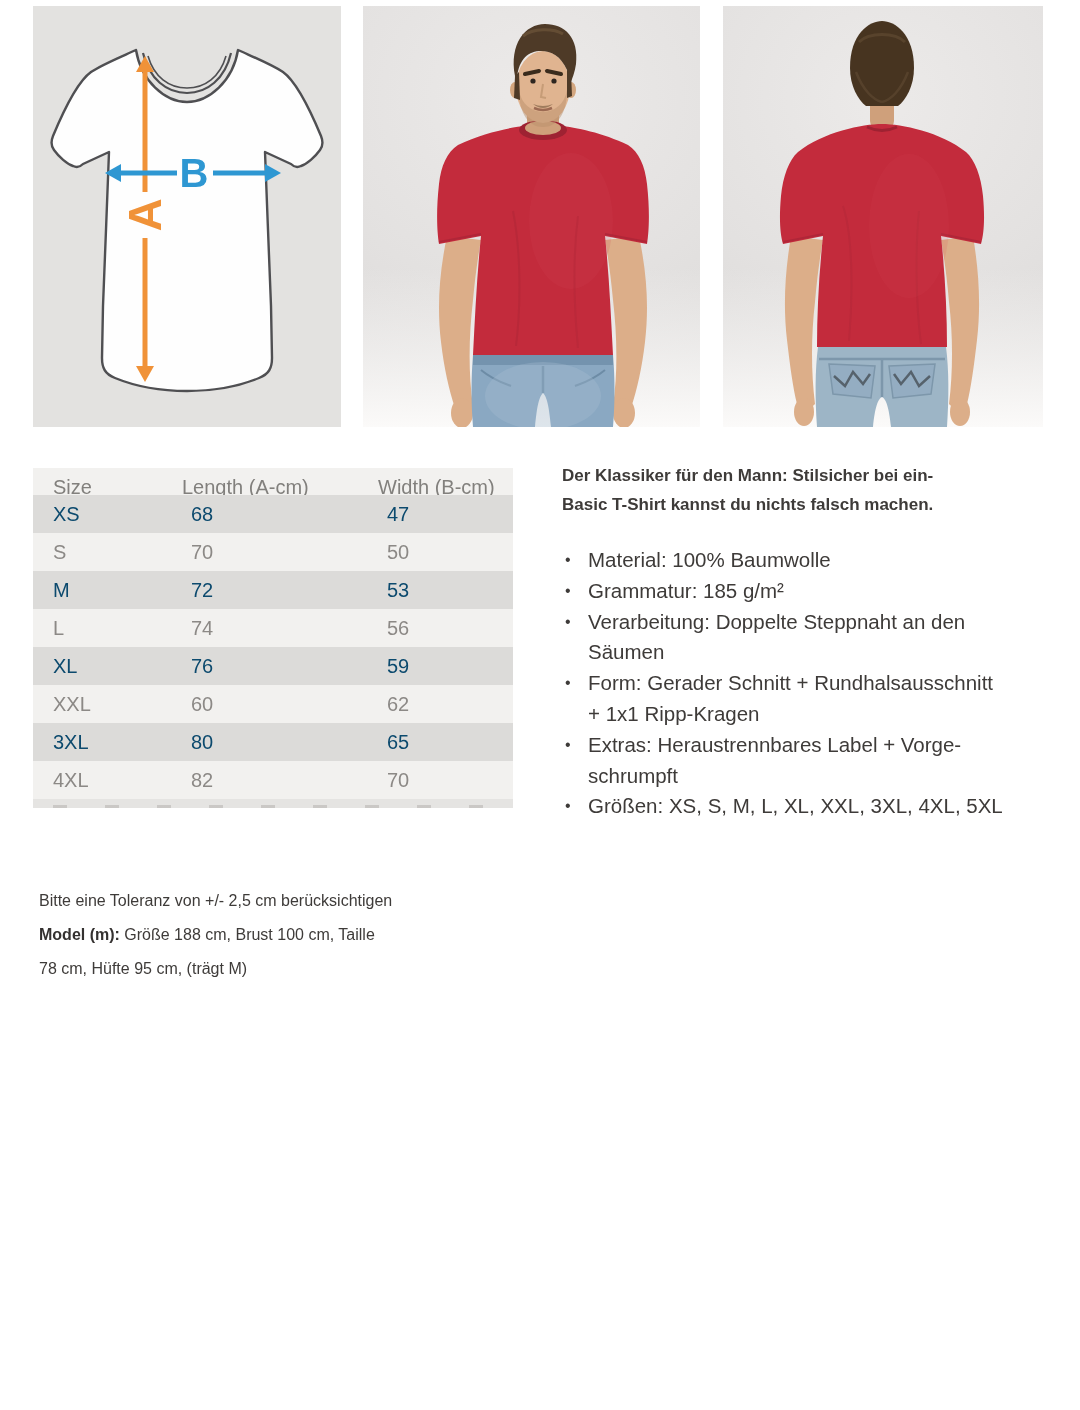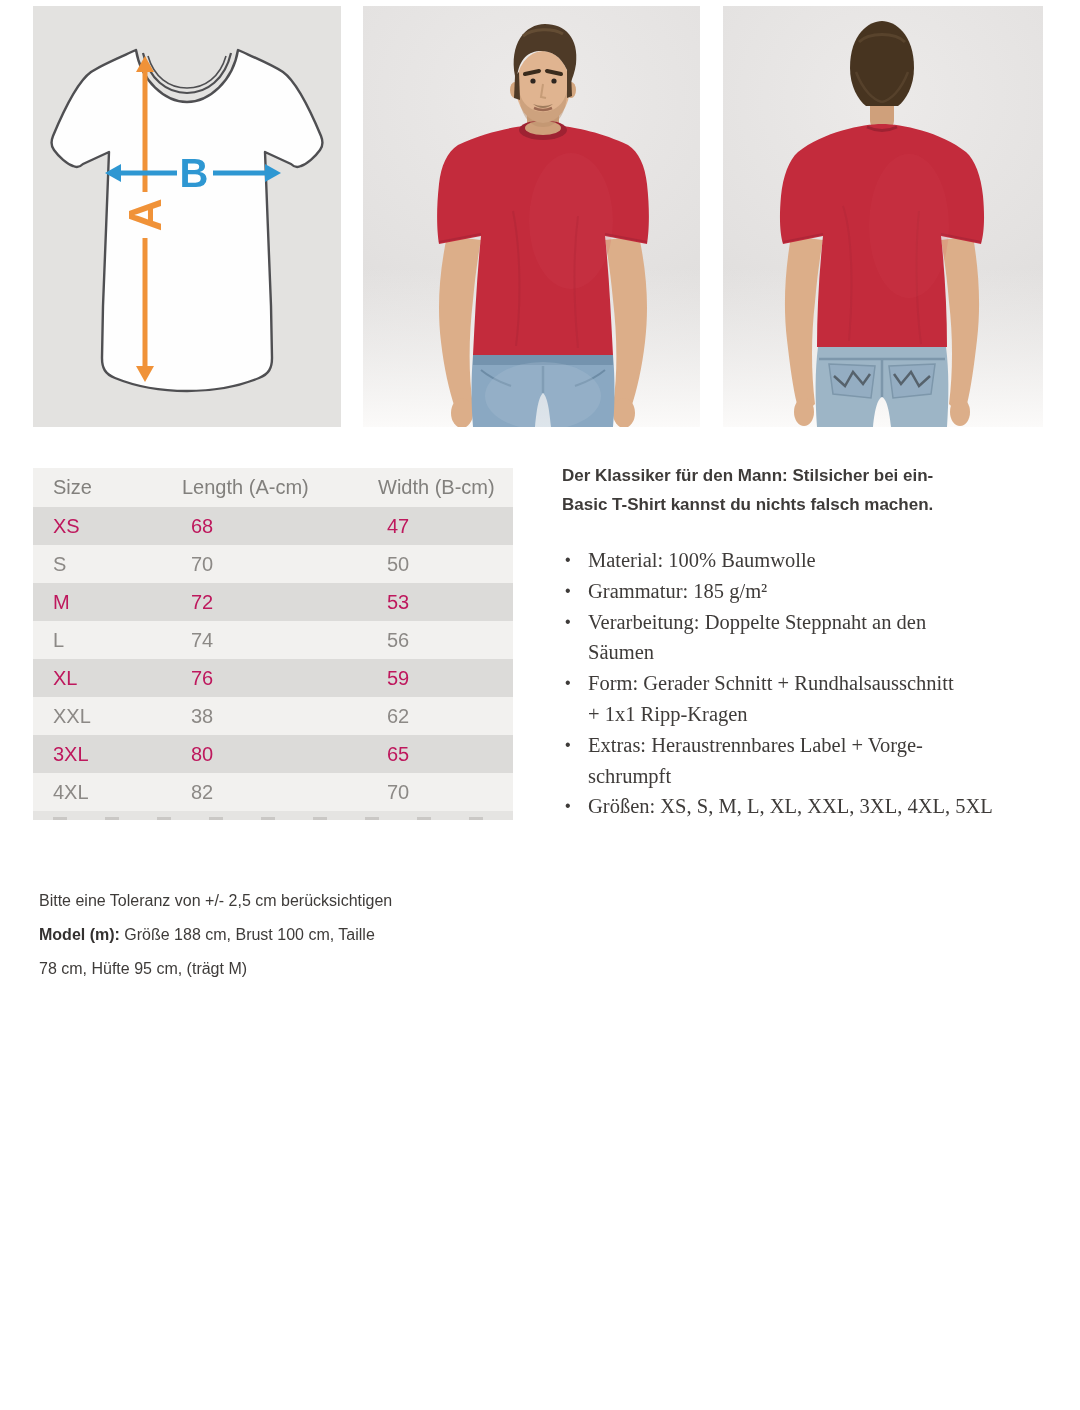--- a/index.html
+++ b/index.html
@@ -15,41 +15,41 @@
   .photo-bg{
     background-image:
       linear-gradient(180deg, rgba(255,255,255,0) 62%, rgba(250,249,248,.55) 82%, rgba(253,252,251,.95) 100%),
       radial-gradient(120% 85% at 50% 22%, #eceae9 0%, #e3e1e0 55%, #dad8d7 100%);
   }
   .panel svg{display:block;width:100%;height:100%;}
 
   
   #size-table{position:absolute;left:33px;top:468px;width:480px;font-size:20px;}
   .t-row{position:relative;height:38px;}
-  .t-row.head{height:39px;background:#f2f1ef;color:#82807d;}
-  .t-row.dark{background:#dcdbd9;color:#be185d;}
+  .t-row.head{height:27px;background:#f2f1ef;color:#82807d;}
+  .t-row.dark{background:#dcdbd9;color:#0c4a6e;}
   .t-row.light{background:#f2f1ef;color:#8c8986;}
   .t-row span{position:absolute;top:0;line-height:38px;white-space:nowrap;}
   .t-row.head span{line-height:39px;}
   .c1{left:20px;} .c2{left:149px;} .c3{left:345px;}
   .t-row.dark .c2,.t-row.light .c2{left:158px;}
   .t-row.dark .c3,.t-row.light .c3{left:354px;}
   .t-cut{position:relative;height:9px;background:#e5e4e2;overflow:hidden;}
   .t-cut::after{
     content:"";position:absolute;left:4px;right:4px;bottom:0;height:3px;opacity:.55;
     background:repeating-linear-gradient(90deg, transparent 0 16px, #b4b1ae 16px 30px, transparent 30px 52px);
   }
 
   
   #desc{position:absolute;left:562px;top:461px;width:490px;color:#3e3b39;}
   .intro .line{font-size:17px;line-height:29px;white-space:nowrap;font-weight:bold;}
   .bullets{margin-top:26px;}
   .bullet{display:flex;font-size:20.5px;line-height:30.8px;}
   .bullet .dot{flex:0 0 26px;width:26px;font-size:16px;padding-left:3px;box-sizing:border-box;}
-  .bullet .btext{flex:1;font-family:Liberation Serif, serif;}
+  .bullet .btext{flex:1;}
   .bullet .btext div{white-space:nowrap;}
 
   
   #notes{position:absolute;left:39px;top:884px;font-size:16px;line-height:34px;color:#3e3b39;}
   #notes div{white-space:nowrap;}
   #notes b{font-weight:bold;color:#343130;}
 </style>
 </head>
 <body>
 
@@ -215,21 +215,21 @@
     <span class="c2">74</span>
     <span class="c3">56</span>
   </div>
   <div class="t-row dark">
     <span class="c1">XL</span>
     <span class="c2">76</span>
     <span class="c3">59</span>
   </div>
   <div class="t-row light">
     <span class="c1">XXL</span>
-    <span class="c2">38</span>
+    <span class="c2">60</span>
     <span class="c3">62</span>
   </div>
   <div class="t-row dark">
     <span class="c1">3XL</span>
     <span class="c2">80</span>
     <span class="c3">65</span>
   </div>
   <div class="t-row light">
     <span class="c1">4XL</span>
     <span class="c2">82</span>

